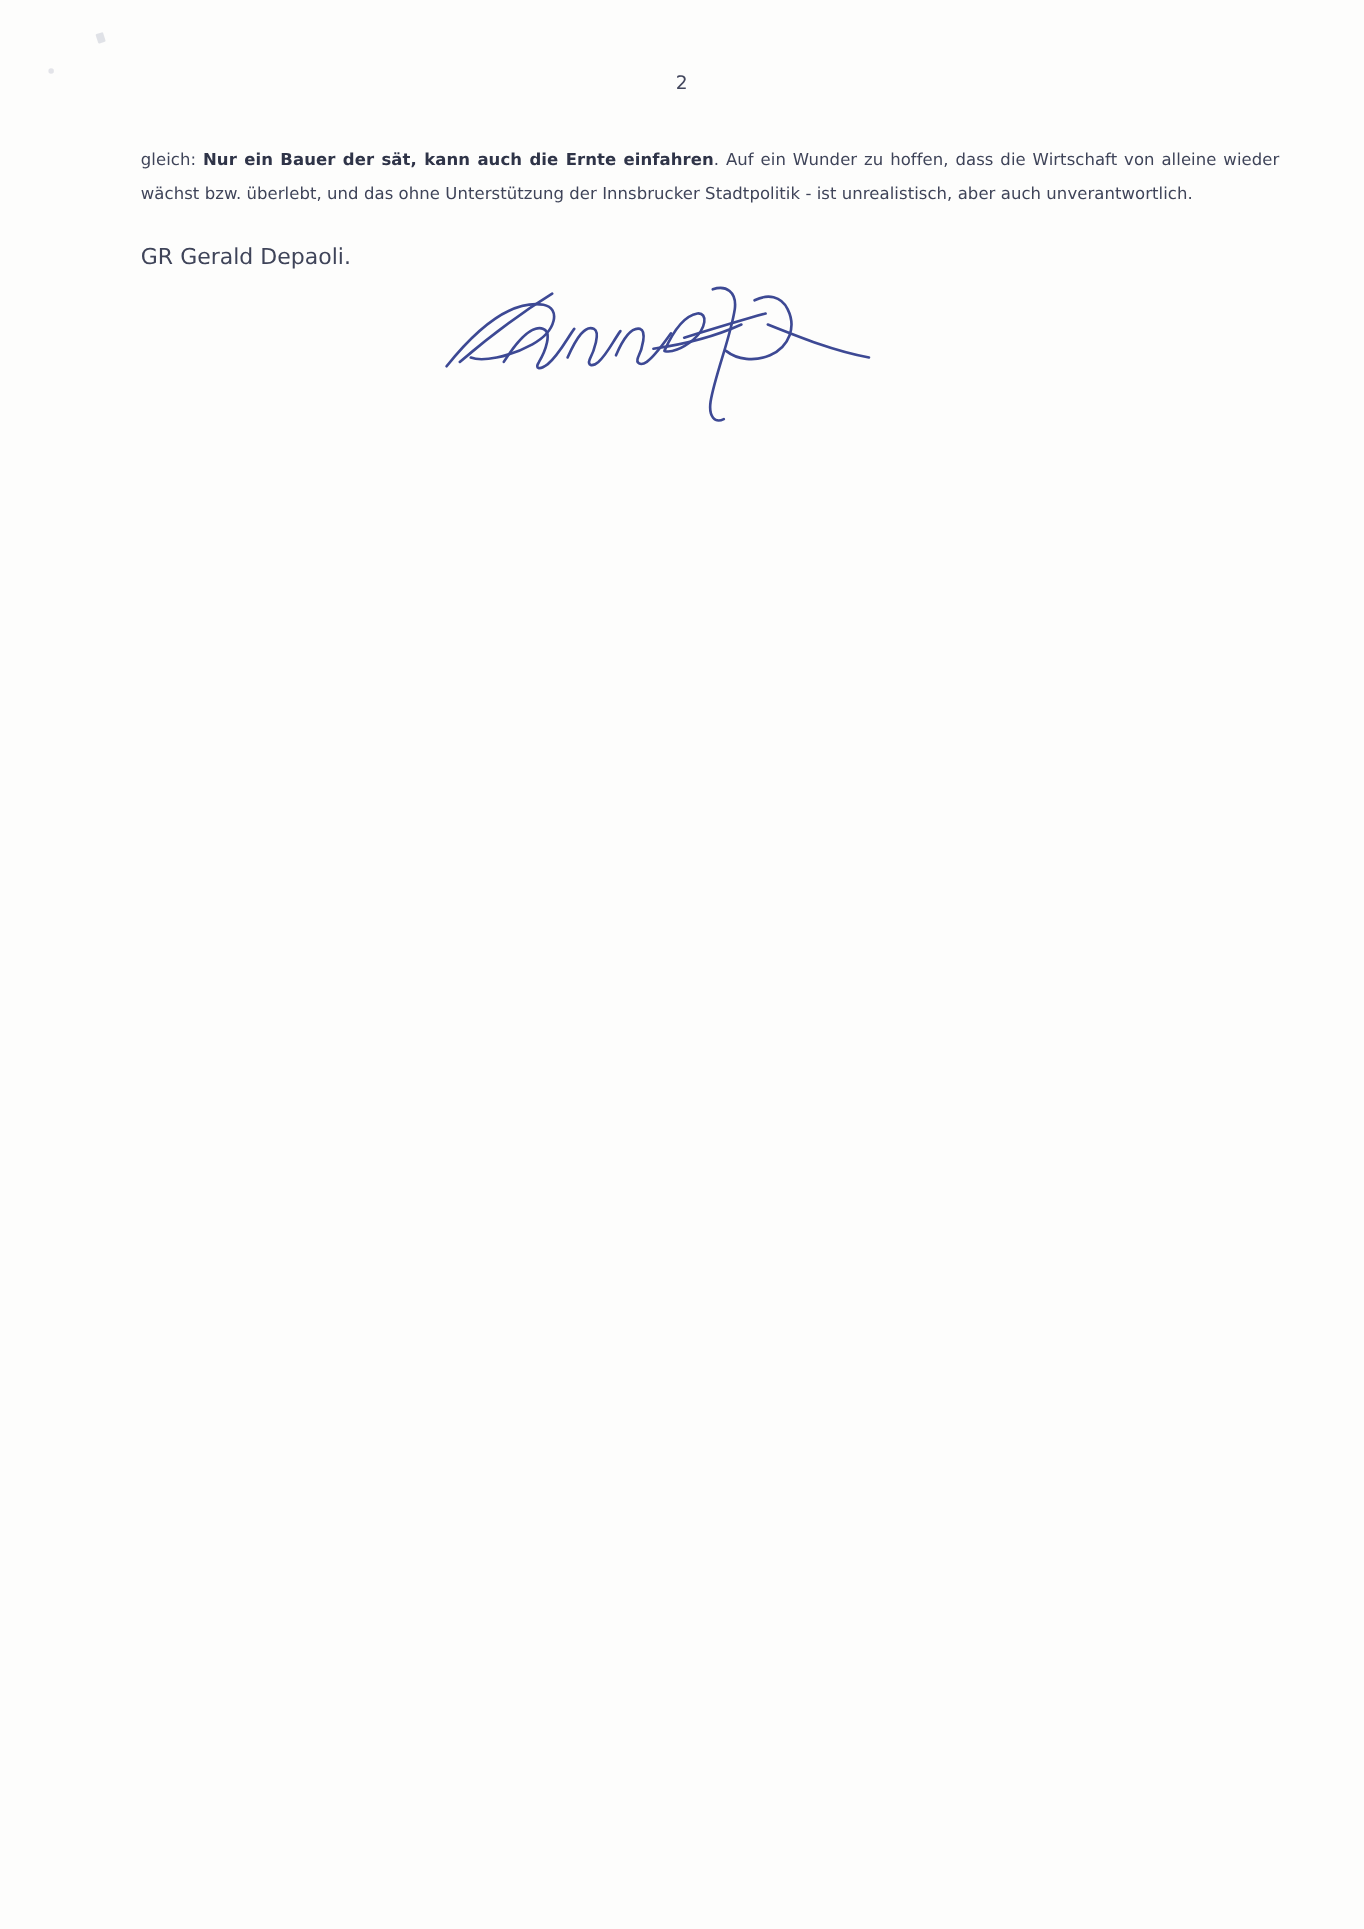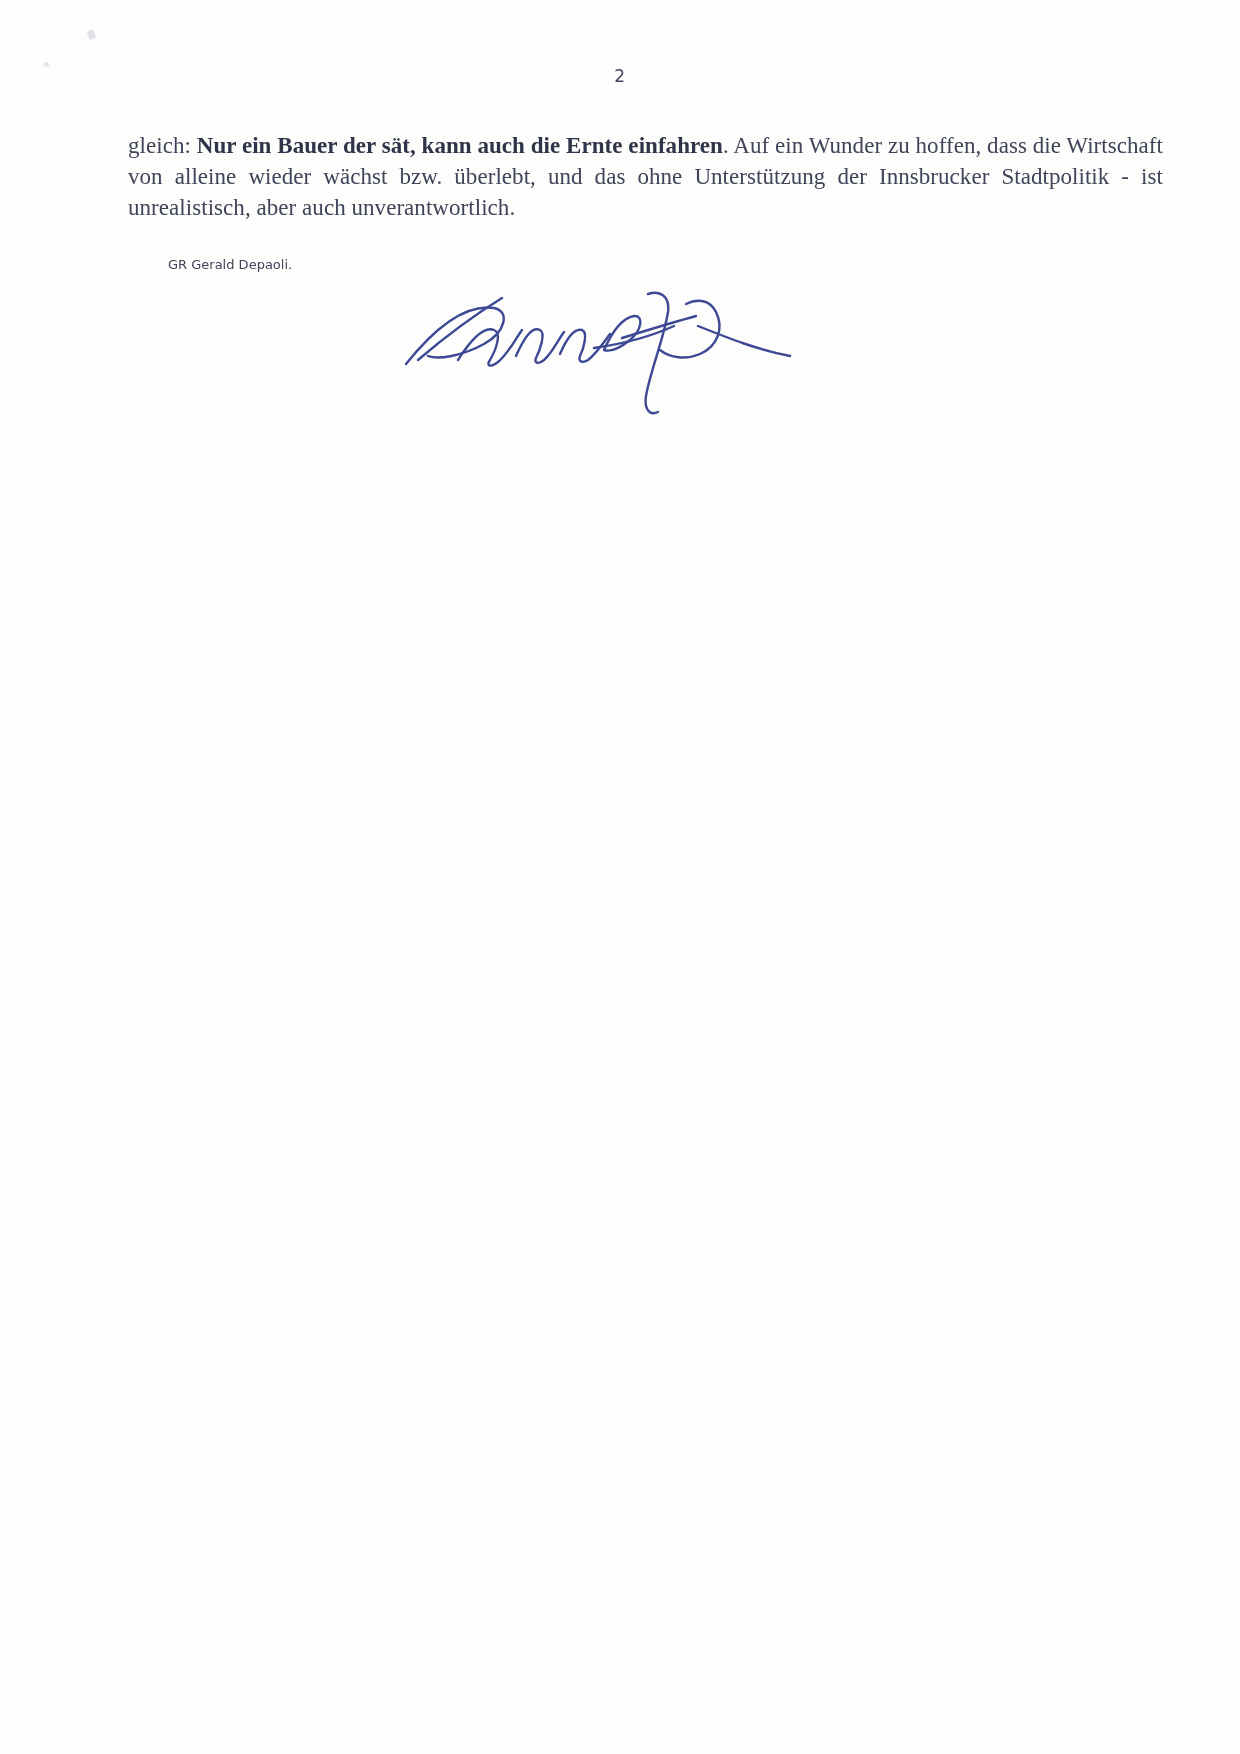--- a/index.html
+++ b/index.html
@@ -58,39 +58,37 @@
 
   .content {
     position: absolute;
     left: 128px;
     top: 130px;
     width: 1035px;
   }
 
   p.para {
     margin: 0 0 26px 0;
-    font-size: 23px;
+    font-size: 15px;
     line-height: 31px;
     text-align: justify;
     color: #3f4459;
     letter-spacing: .05px;
-    font-family: Liberation Serif, serif;
   }
   p.para:last-child { margin-bottom: 0; }
 
   .bold-quote { font-weight: bold; color: #2f3448; }
 
   .signature-block {
     margin-top: 22px;
   }
   .sig-name {
-    font-size: 13px;
+    font-size: 20px;
     line-height: 31px;
     color: #3f4459;
-    margin-left: 40px;
   }
 
   .signature-wrap {
     position: relative;
     height: 190px;
     margin-top: -16px;
   }
   .signature-svg {
     position: absolute;
     left: 270px;

